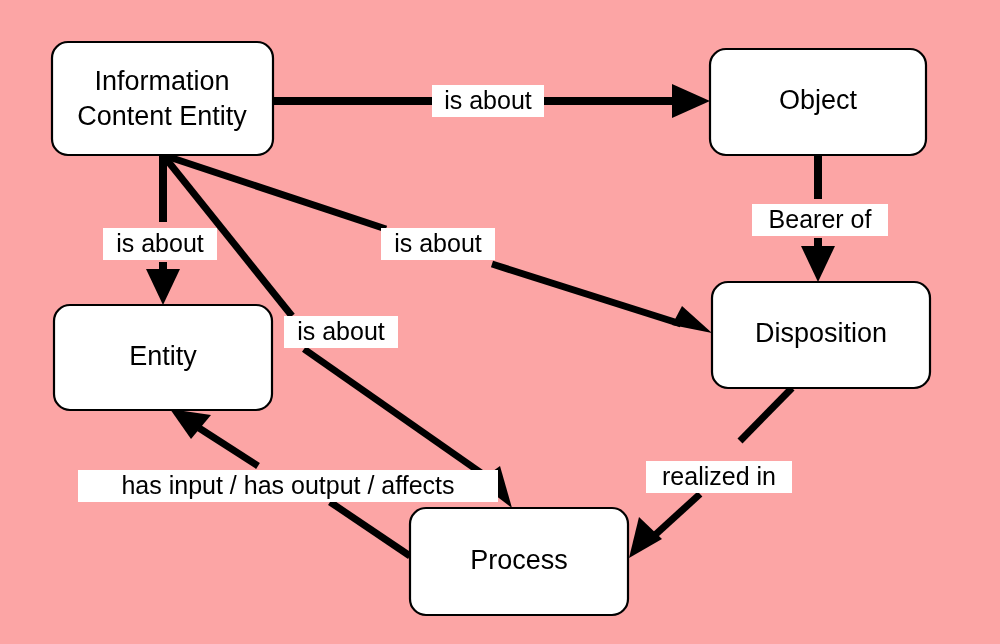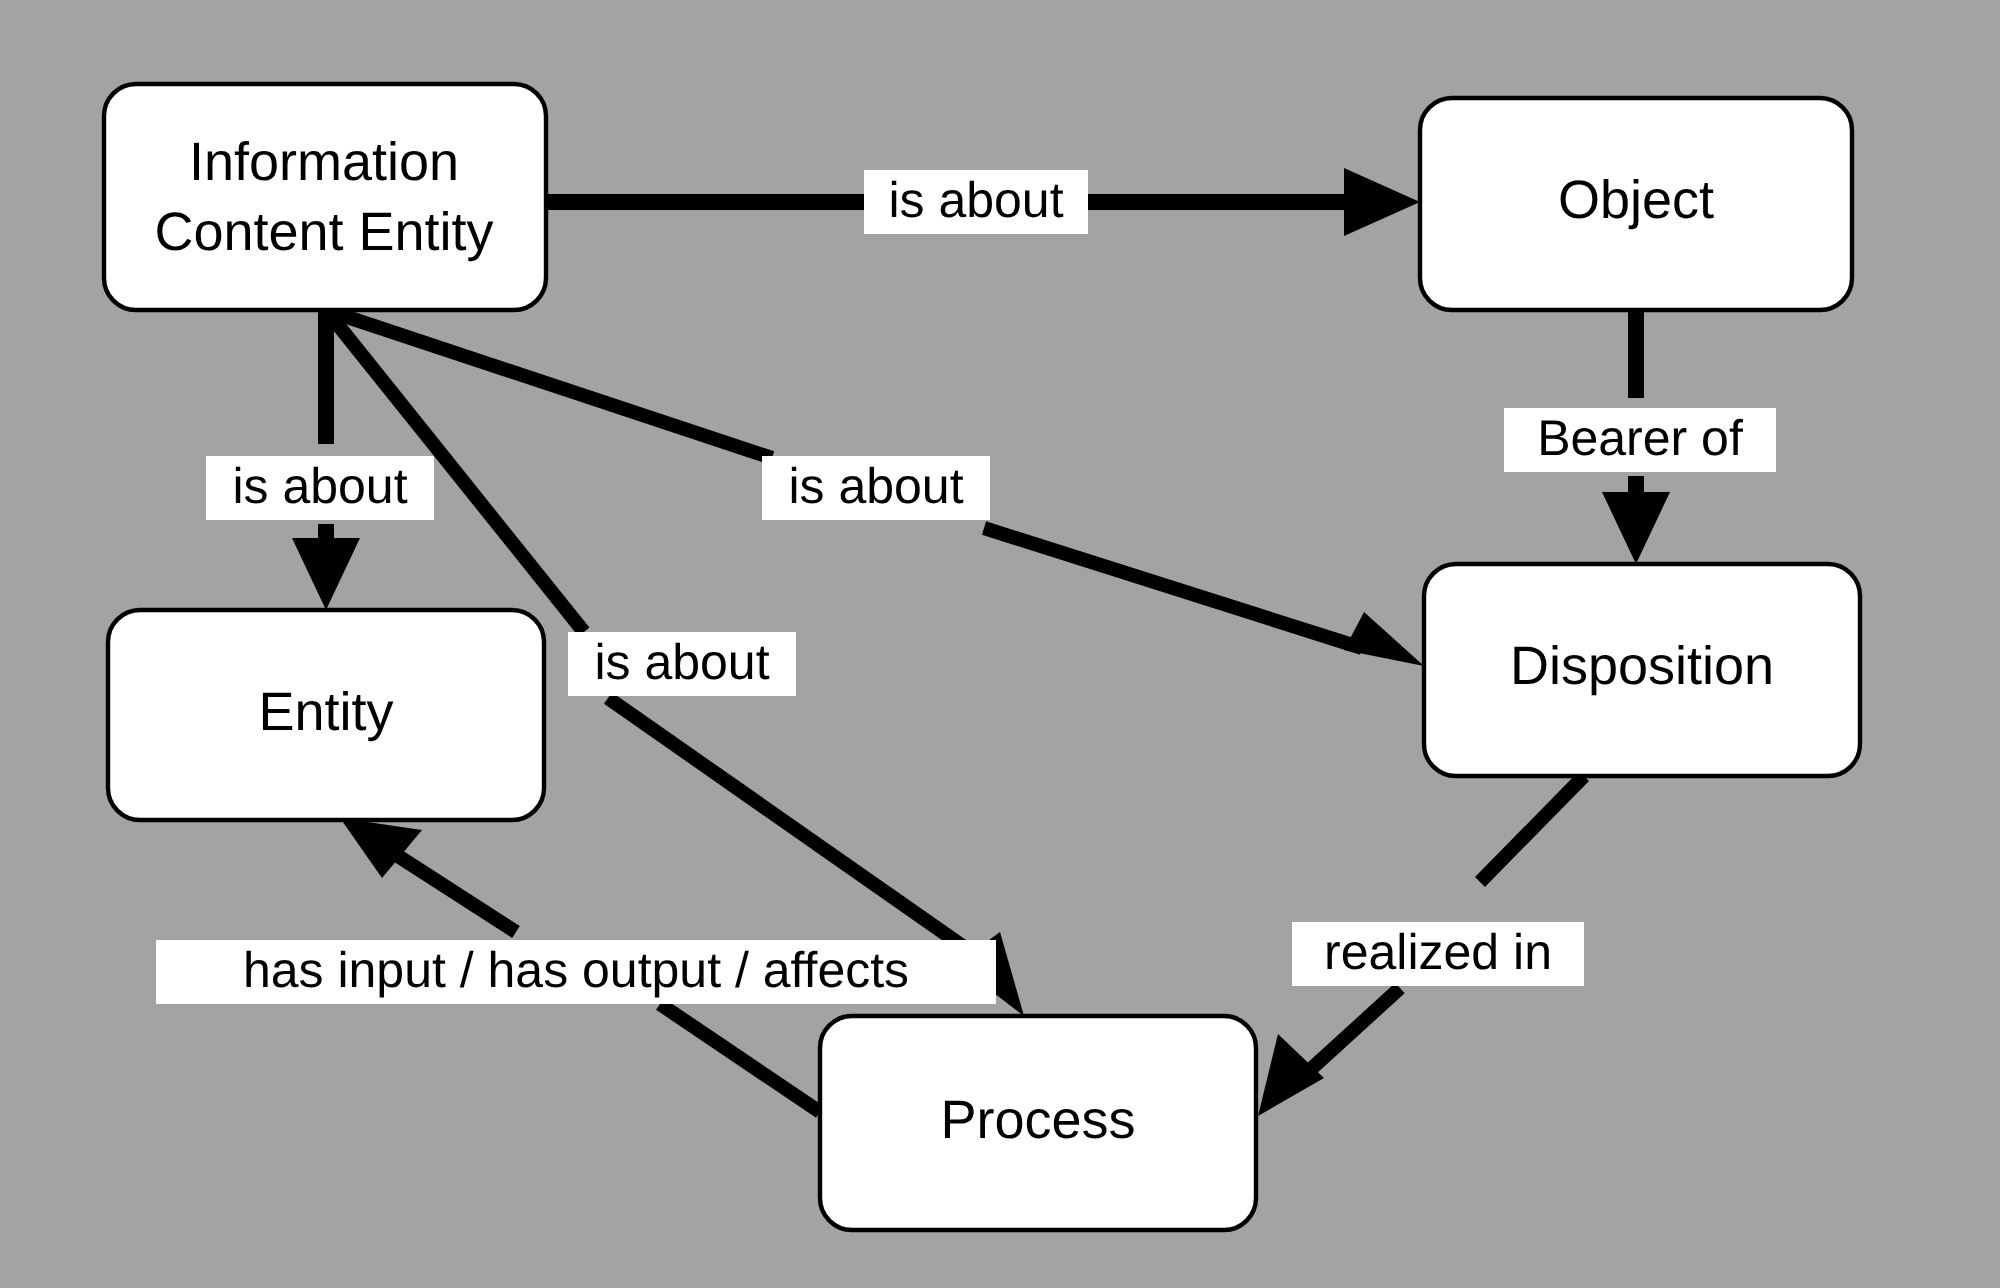--- a/index.html
+++ b/index.html
@@ -4,21 +4,21 @@
 <style>
   html, body {
     margin: 0;
     padding: 0;
     background: #ffffff;
   }
   #canvas {
     position: relative;
     width: 1000px;
     height: 644px;
-    background: #a3a3a3;
+    background: #fca5a5;
     overflow: hidden;
     font-family: "Liberation Sans", sans-serif;
   }
   svg.diagram {
     position: absolute;
     top: 0;
     left: 0;
     width: 1000px;
     height: 644px;
   }

